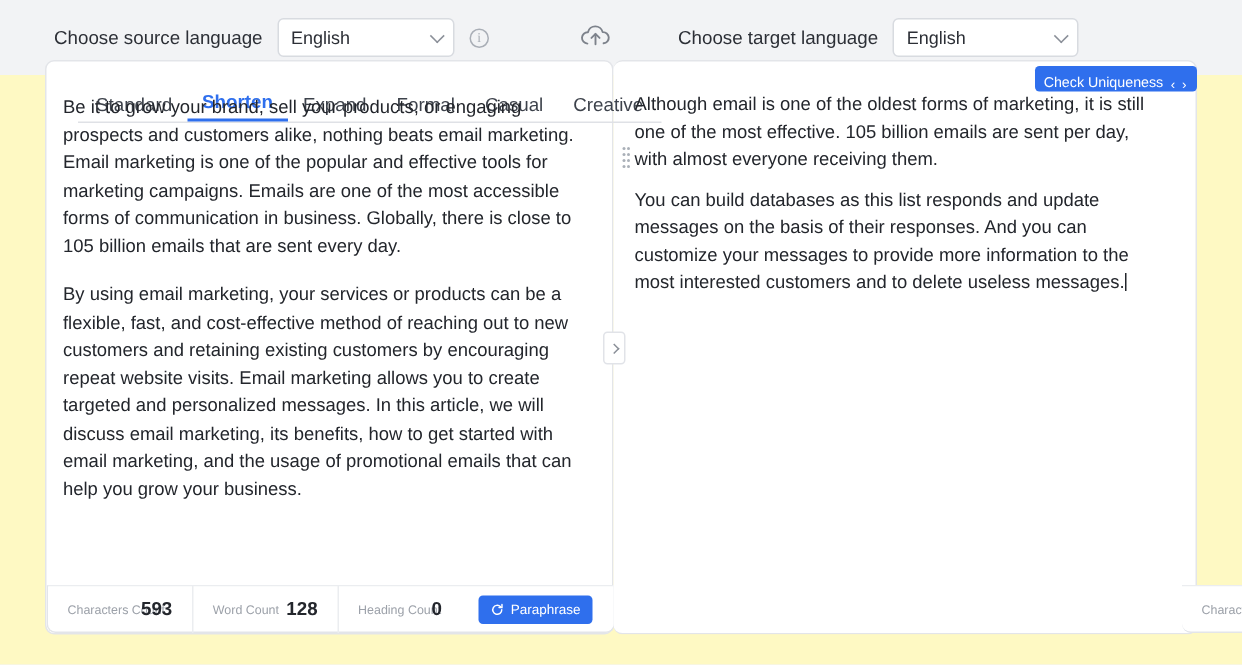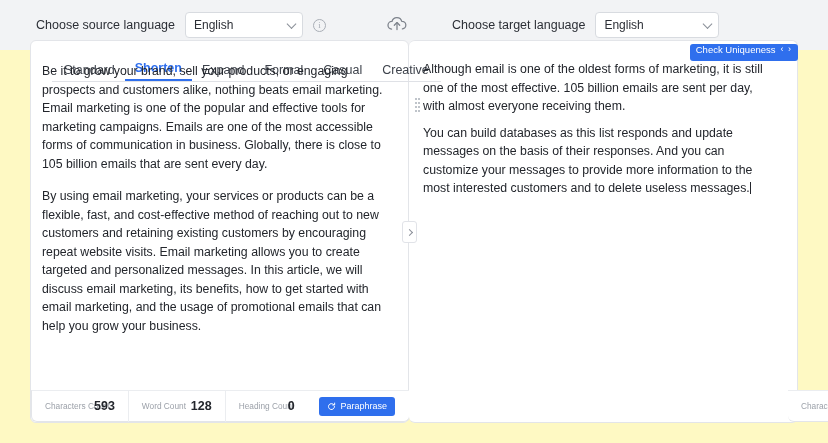--- a/index.html
+++ b/index.html
@@ -183,21 +183,21 @@
   .uniq-btn {
     position: absolute;
     right: 30px;
     top: 44px;
     height: 17px;
     background: #2f6fed;
     border-radius: 3px;
     color: #ffffff;
     font-size: 9.5px;
     display: flex;
-    align-items: flex-start;
+    align-items: flex-end;
     padding: 0 6px;
     gap: 5px;
     cursor: pointer;
   }
   .uniq-btn .arrows {
     font-size: 9px;
     letter-spacing: 1px;
   }
 
   

